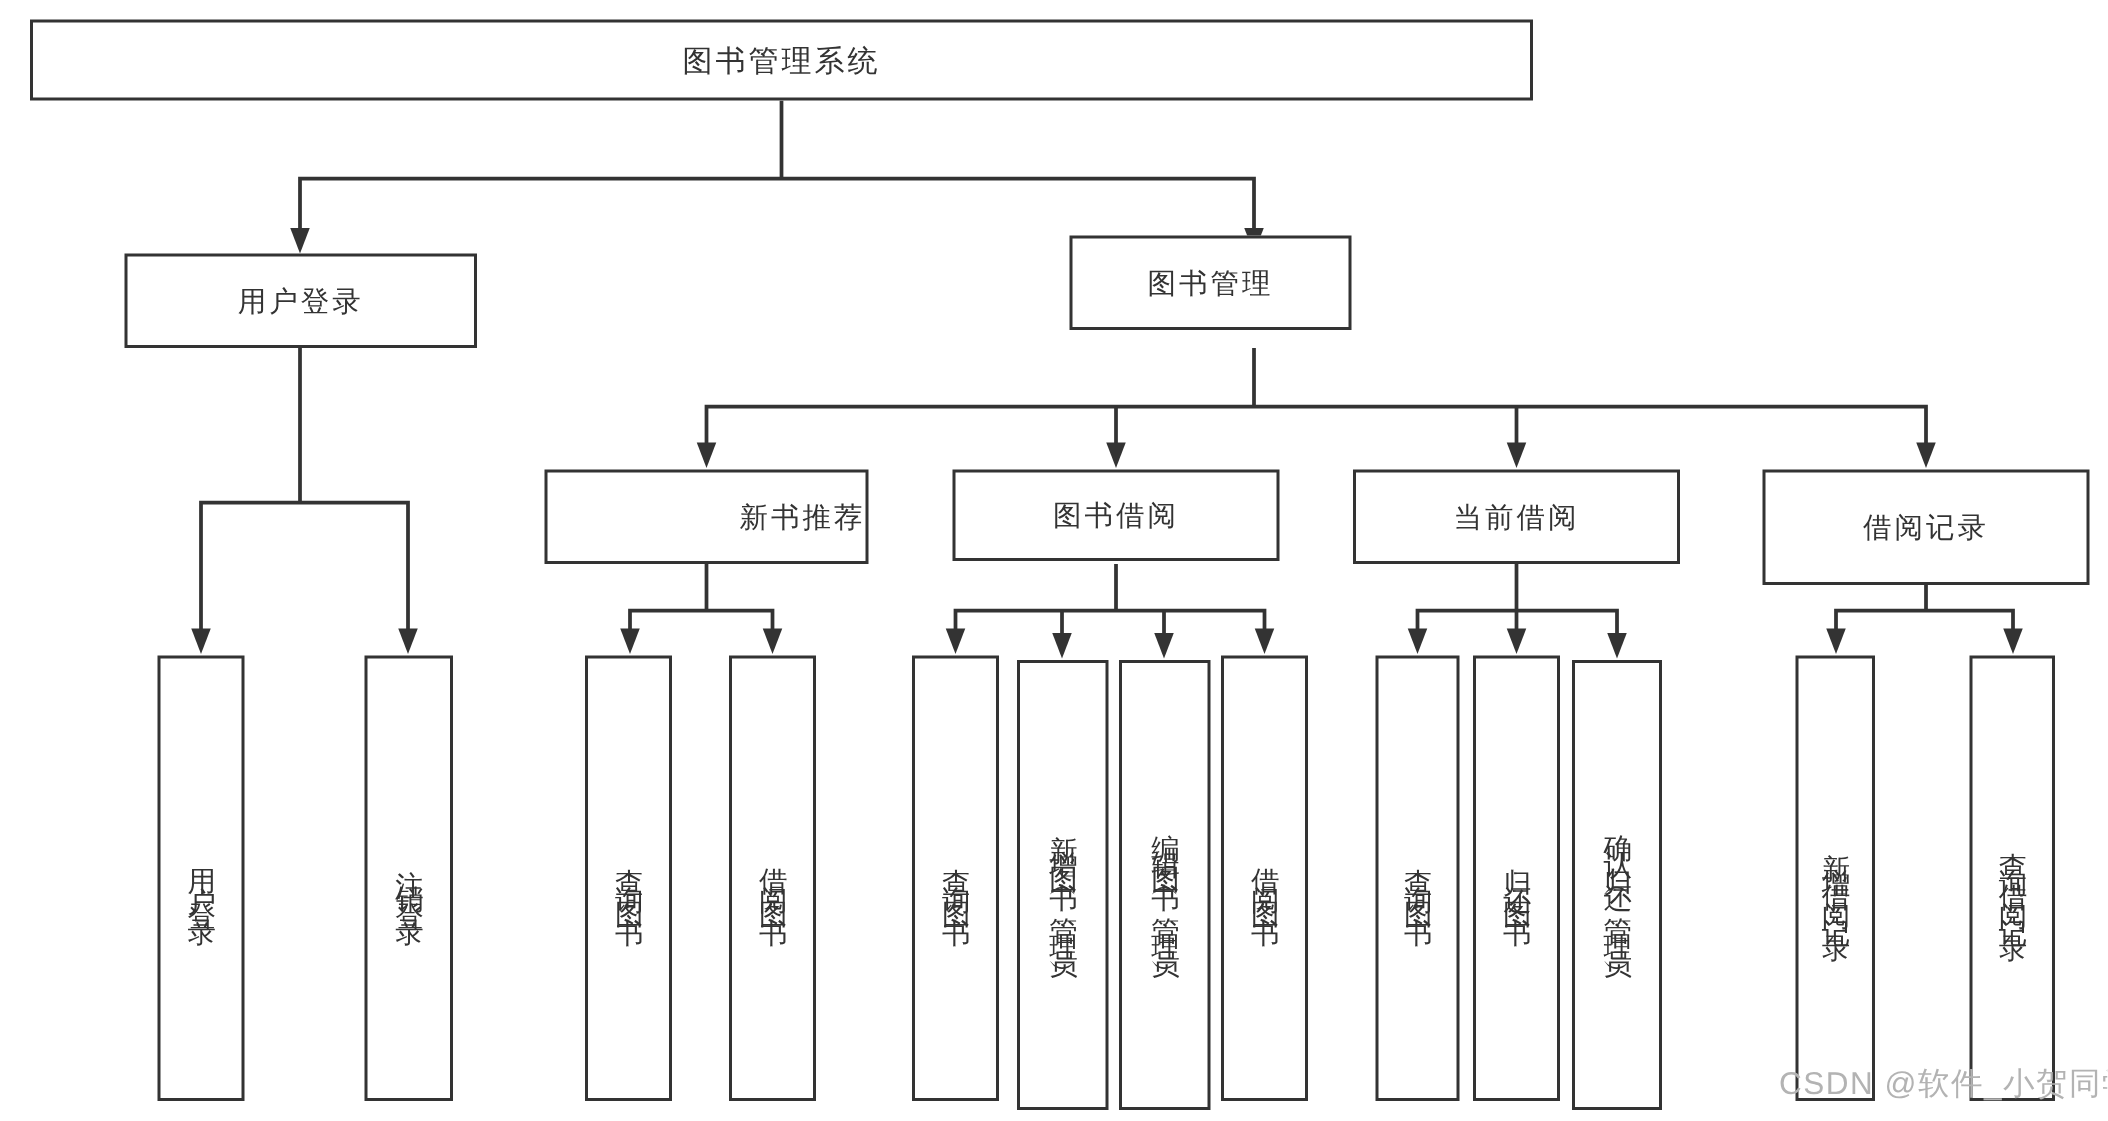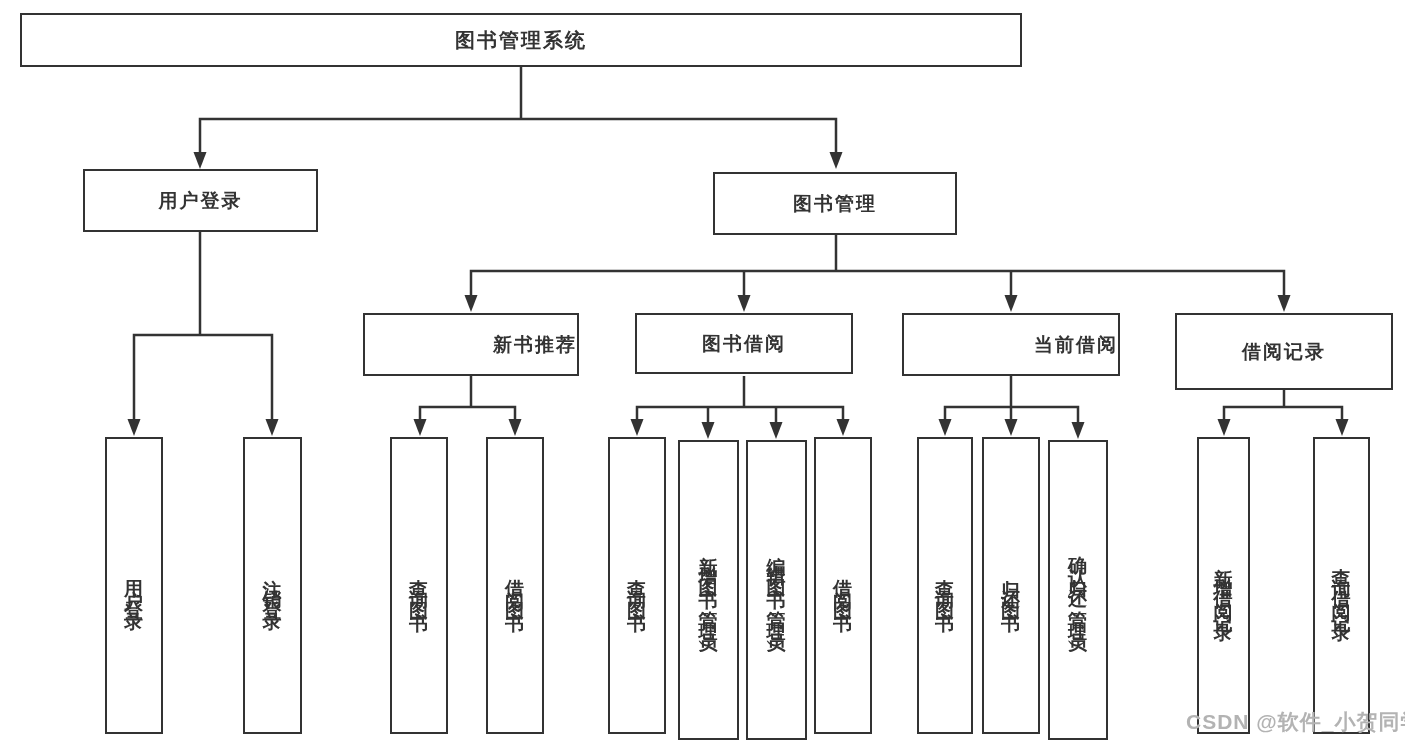--- a/index.html
+++ b/index.html
@@ -3,21 +3,20 @@
 <meta charset="utf-8">
 <style>
   html,body{margin:0;padding:0;background:#ffffff;}
   .stage{
     position:relative;
     width:1405px;height:747px;
     background:#ffffff;
     font-family:"Liberation Sans","DejaVu Sans",sans-serif;
     color:#333333;
     overflow:hidden;
-    font-weight:bold;
   }
   .wires{position:absolute;left:0;top:0;z-index:1;}
   .node{
     position:absolute;
     box-sizing:border-box;
     border:2.5px solid #333333;
     background:#ffffff;
     display:flex;align-items:center;justify-content:center;
     z-index:2;
   }
@@ -30,24 +29,24 @@
   .leaf-label{
     writing-mode:vertical-rl;
     text-orientation:mixed;
     font-size:19px;
     letter-spacing:11px;
     line-height:1;
   }
   
   .n-root         {left:20px;  top:13px;  width:1002px; height:54px;}
   .n-user-login   {left:83px;  top:169px; width:235px;  height:63px;}
-  .n-book-mgmt    {left:713px; top:172px; width:244px;  height:63px;}
+  .n-book-mgmt    {left:713px; top:157px; width:188px;  height:63px;}
   .n-new-book-rec {left:363px; top:313px; width:216px;  height:63px;justify-content:flex-end;}
   .n-book-borrow  {left:635px; top:313px; width:218px;  height:61px;}
-  .n-current-borrow{left:902px;top:313px; width:218px;  height:63px;justify-content:flex-end;}
+  .n-current-borrow{left:902px;top:313px; width:218px;  height:63px;}
   .n-borrow-record{left:1175px;top:313px; width:218px;  height:77px;}
   .n-leaf-user-login{left:105px;top:437px;width:58px;height:297px;}
   .n-leaf-logout  {left:243px; top:437px; width:59px; height:297px;}
   .n-nb-query     {left:390px; top:437px; width:58px; height:297px;}
   .n-nb-borrow    {left:486px; top:437px; width:58px; height:297px;}
   .n-bb-query     {left:608px; top:437px; width:58px; height:297px;}
   .n-bb-add       {left:678px; top:440px; width:61px; height:300px;}
   .n-bb-edit      {left:746px; top:440px; width:61px; height:300px;}
   .n-bb-borrow    {left:814px; top:437px; width:58px; height:297px;}
   .n-cb-query     {left:917px; top:437px; width:56px; height:297px;}

